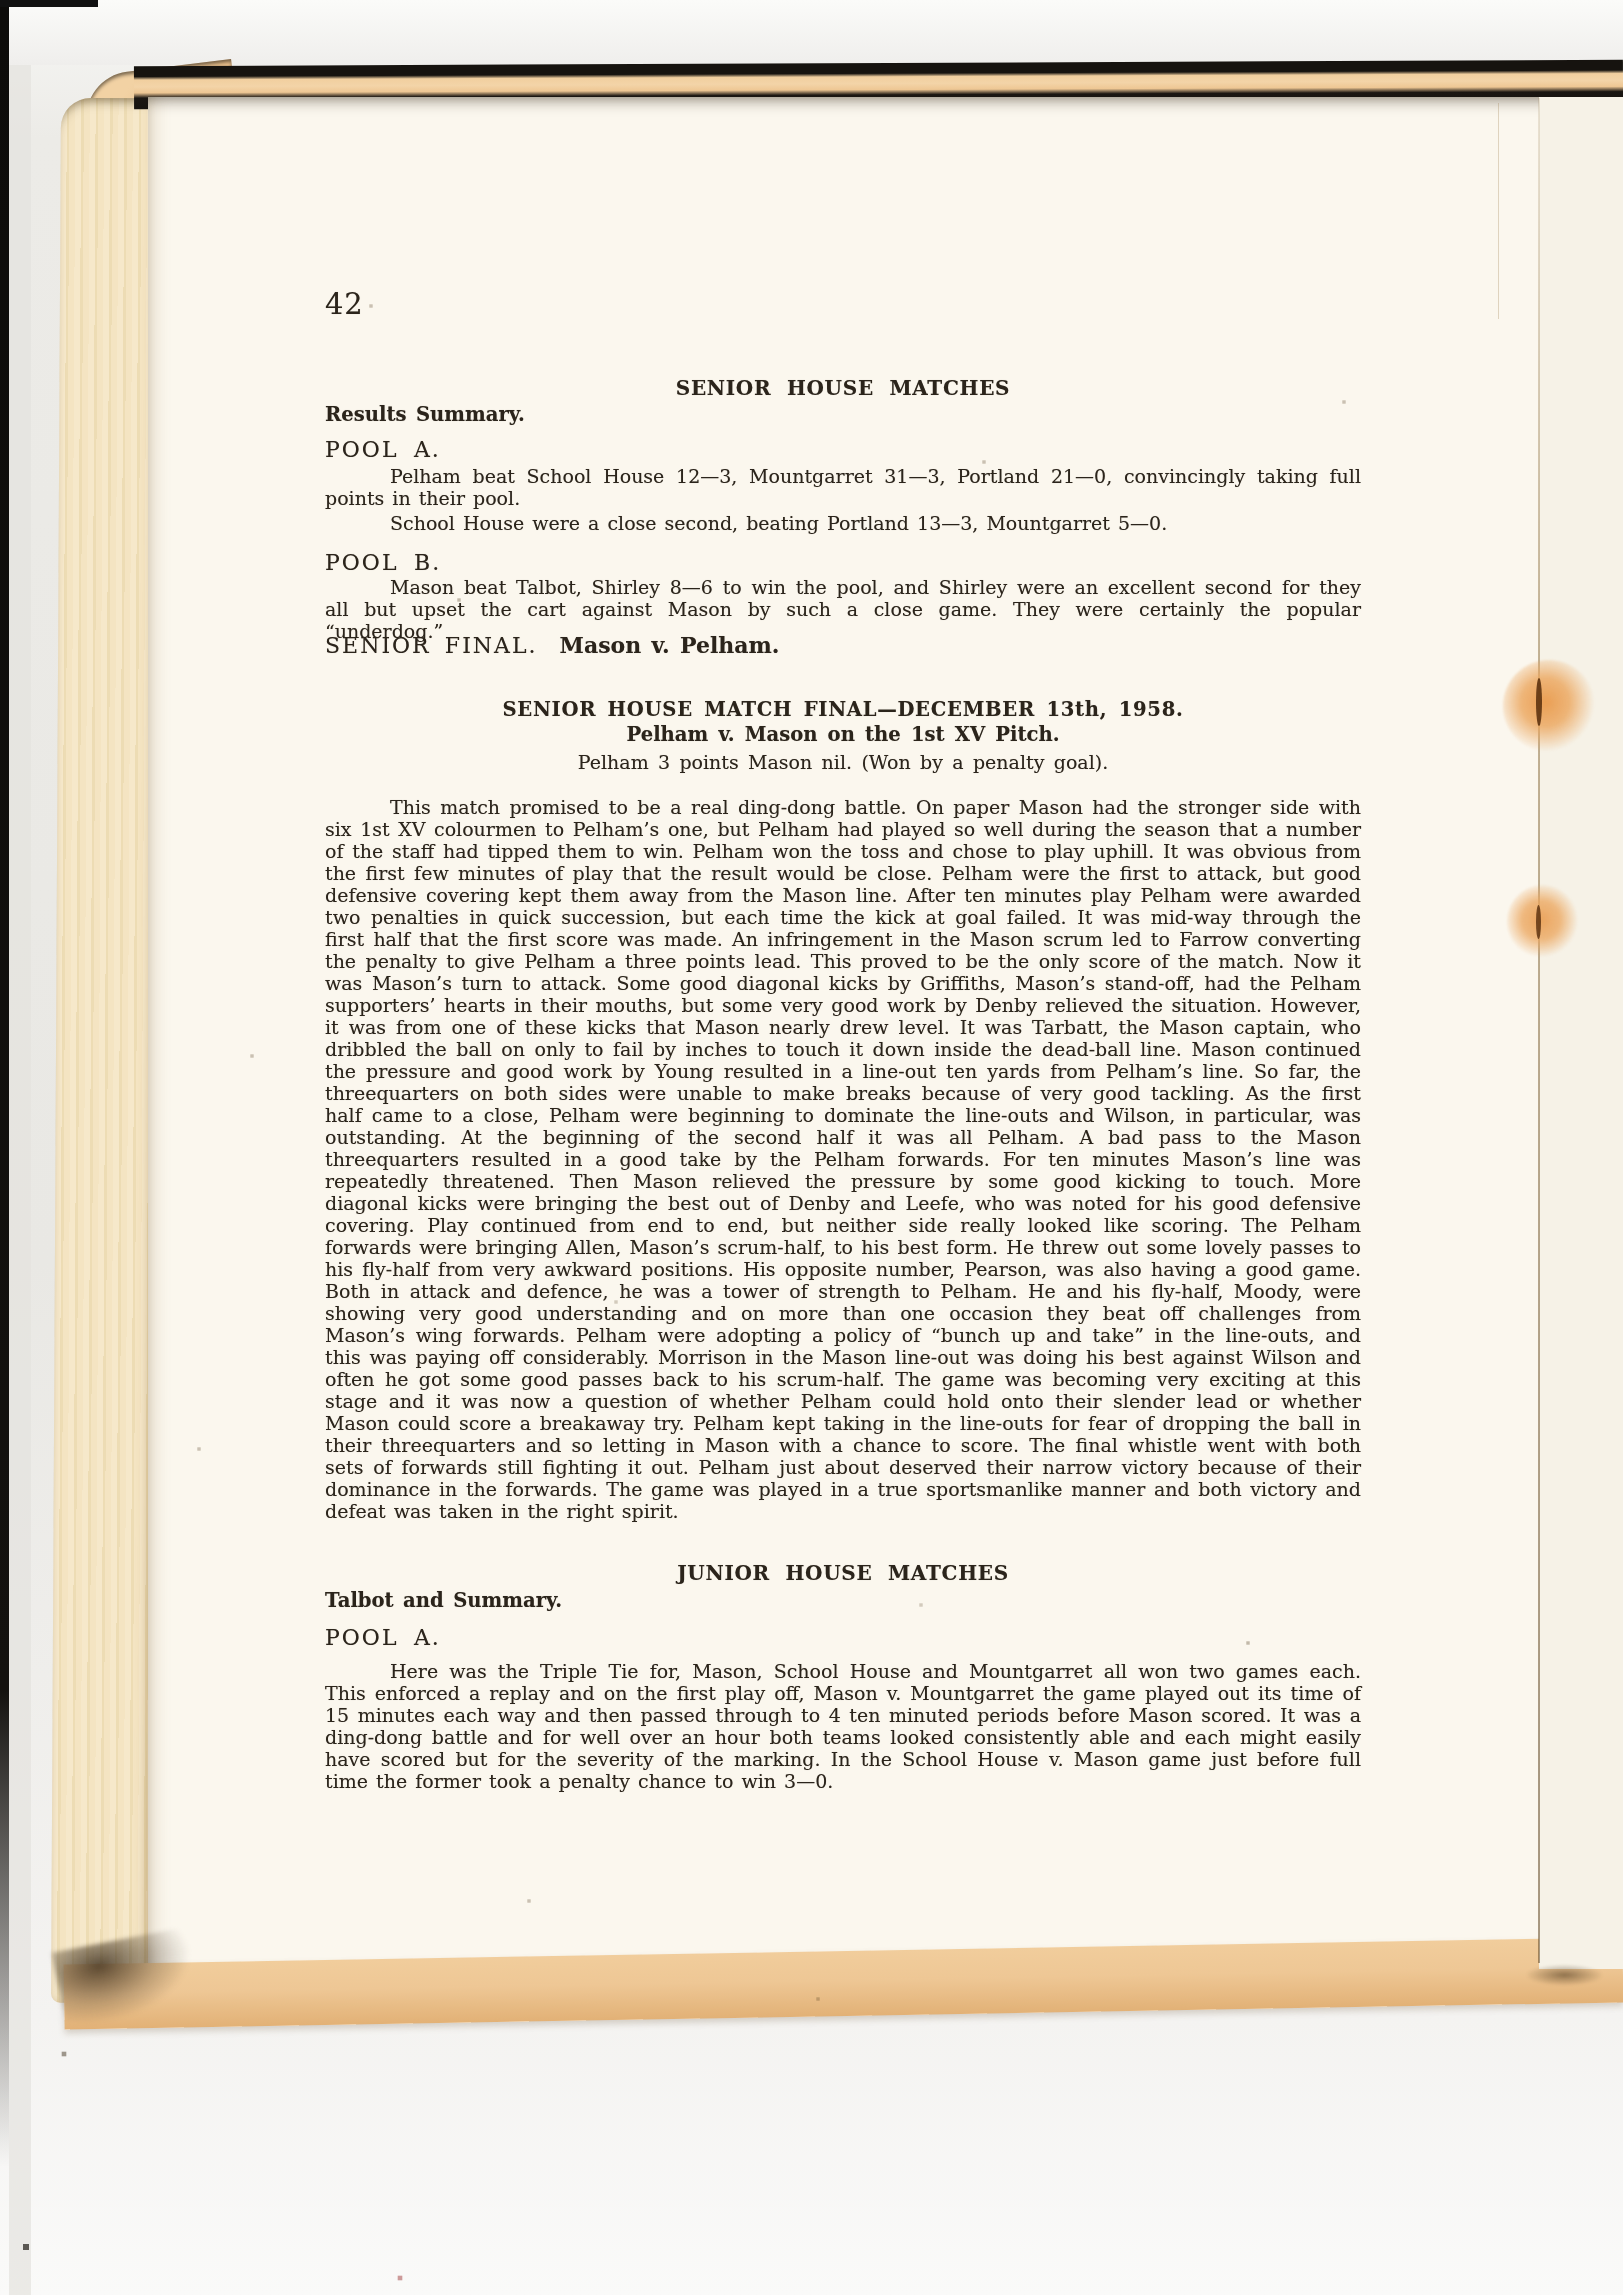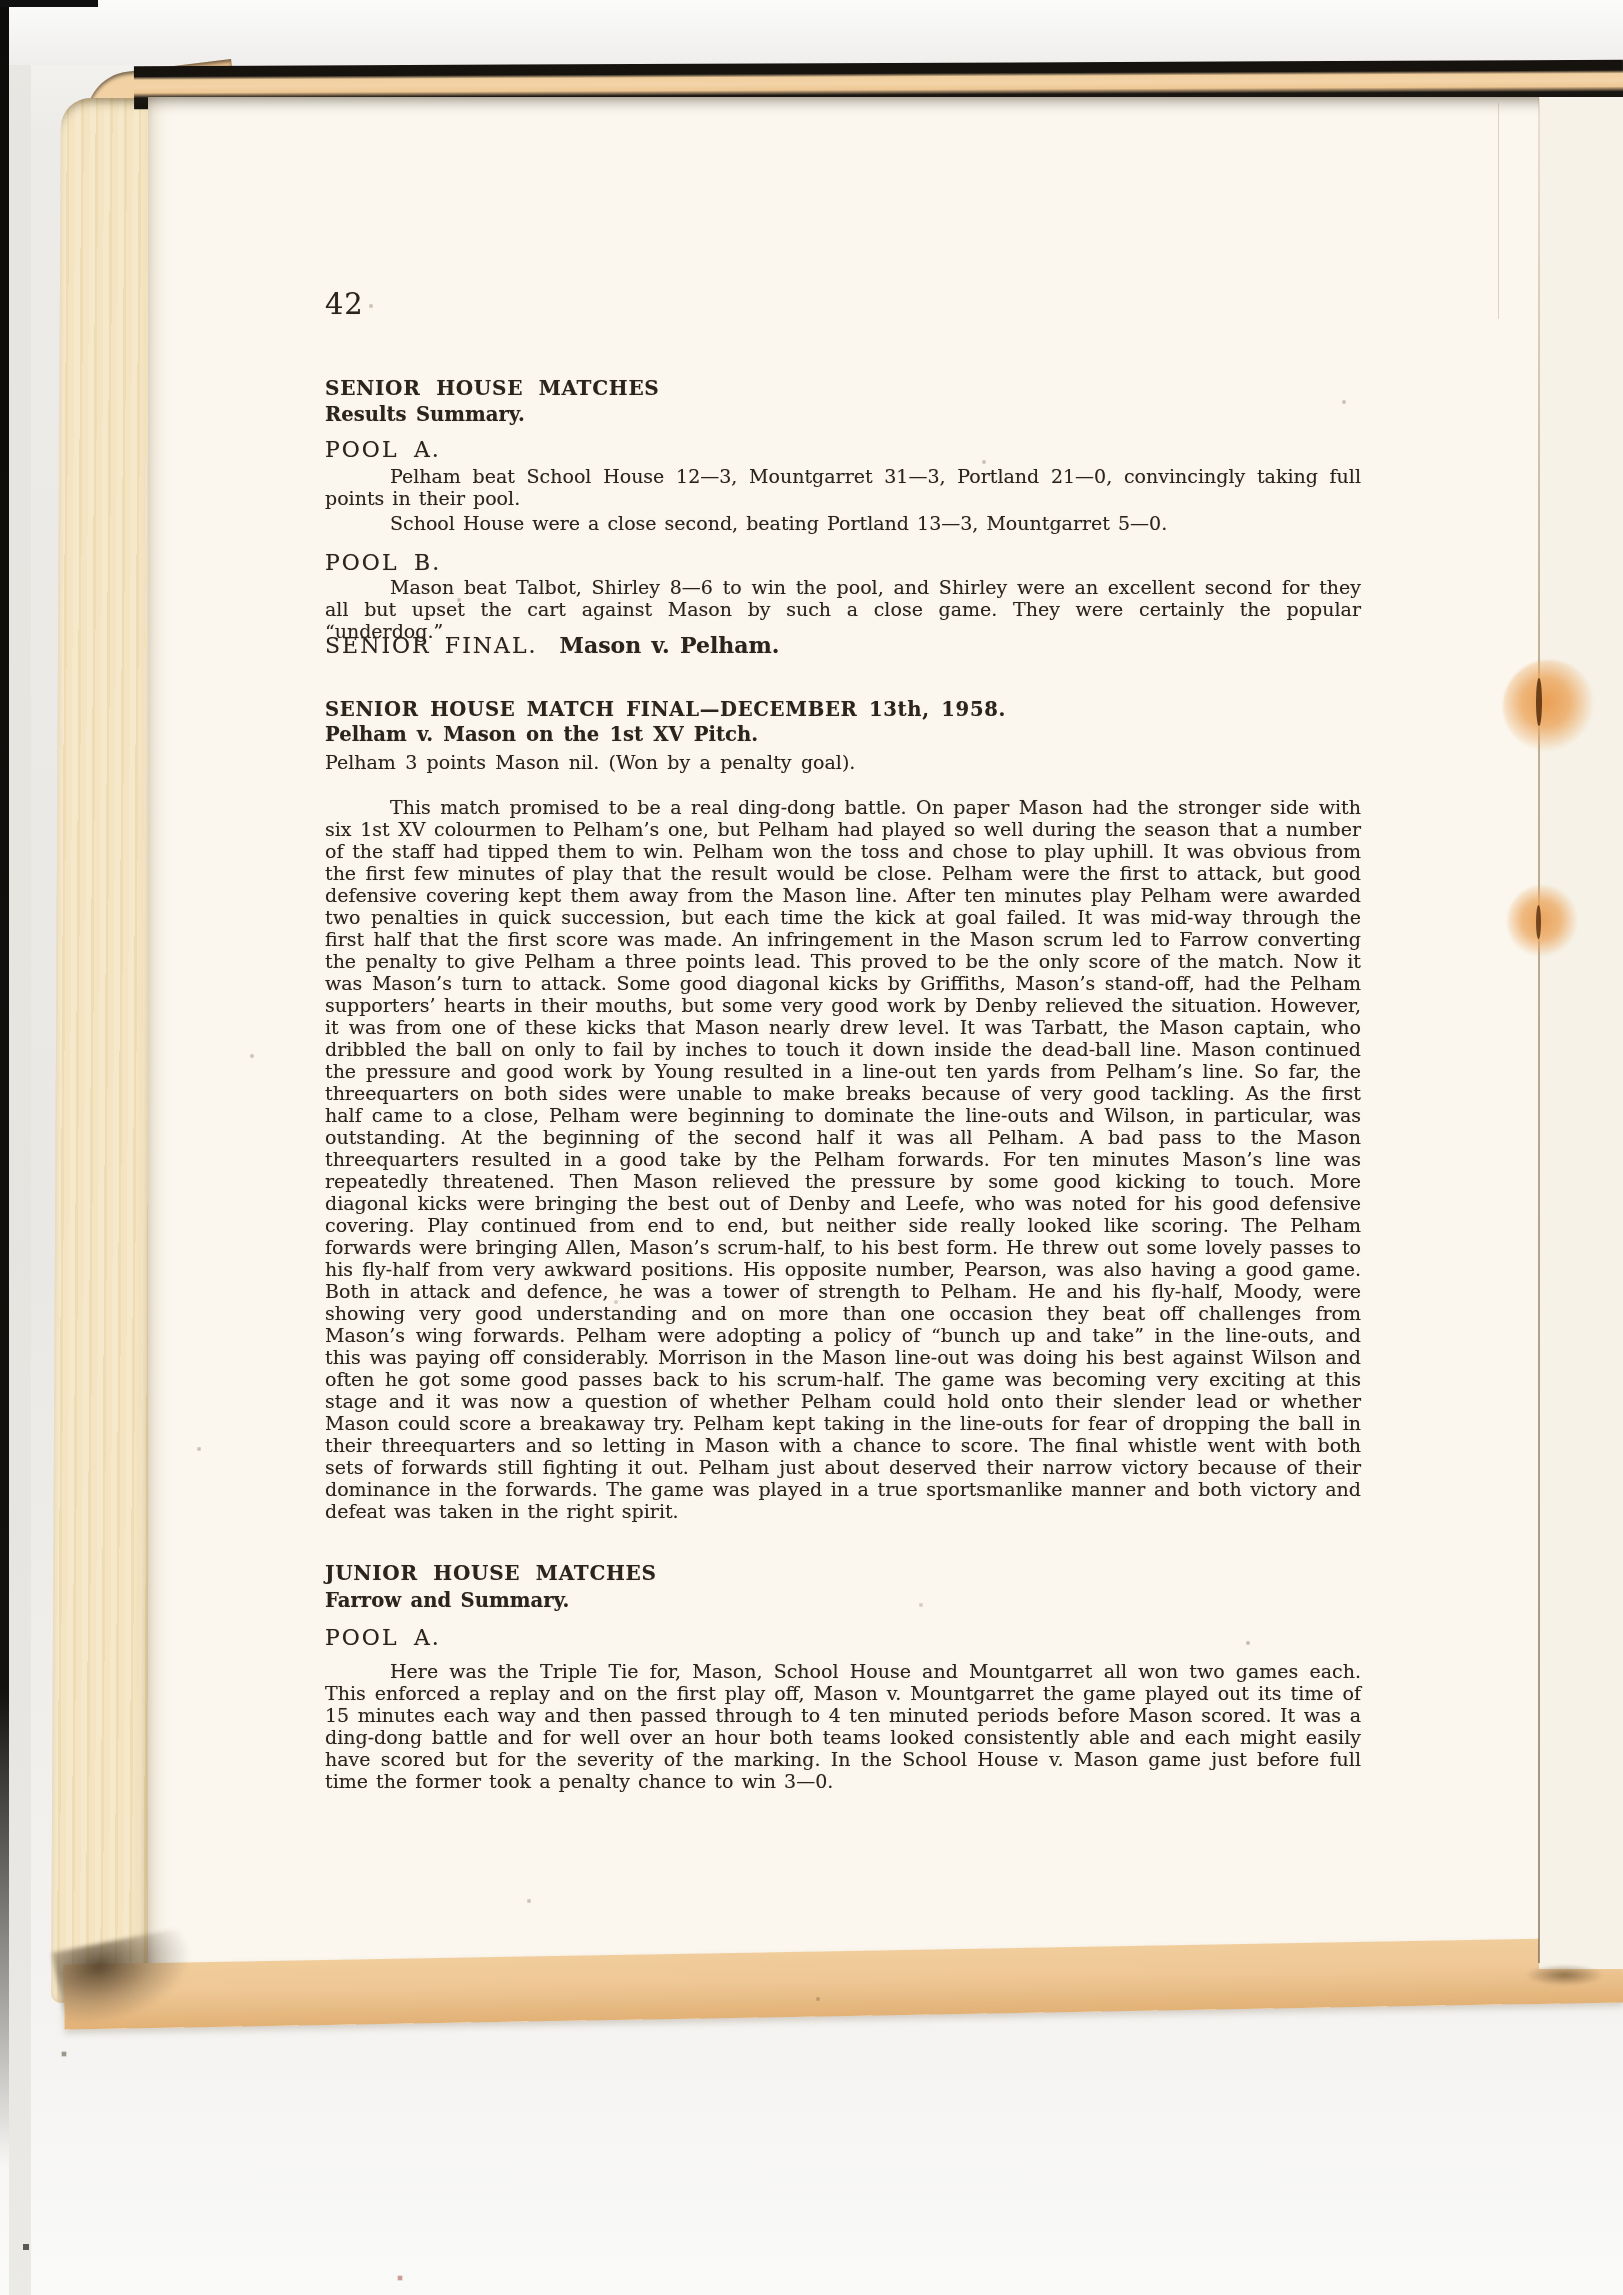--- a/index.html
+++ b/index.html
@@ -64,21 +64,21 @@
       198px 1448px 0 0.7px rgba(90,70,40,.3), 1343px 401px 0 0.7px rgba(90,70,40,.3),
       370px 305px 0 0.7px rgba(90,70,40,.3), 1119px 984px 0 0.7px rgba(90,70,40,.25),
       615px 1301px 0 0.7px rgba(90,70,40,.25), 920px 1604px 0 0.7px rgba(90,70,40,.25),
       63px 2053px 0 1.3px rgba(70,55,35,.5), 399px 2277px 0 1.3px rgba(150,40,40,.45),
       25px 2246px 0 2px rgba(30,25,20,.7);}
 
   
   .txt{position:absolute;left:325px;width:1036px;color:#2b241b;z-index:6;
     text-shadow:0 0 0.7px rgba(43,36,27,.35);}
   .body-par{font-size:19px;line-height:22px;text-align:justify;text-indent:65px;word-spacing:2px;}
-  .centered{text-align:left;}
+  .centered{text-align:center;}
   .masthead-row{height:31px;}
   .page-num{position:absolute;left:0;top:0;font-size:29px;letter-spacing:0.7px;}
   .masthead{font-size:19px;font-weight:700;letter-spacing:1.3px;word-spacing:6.5px;text-align:center;}
   .section-title{font-size:20px;font-weight:700;letter-spacing:0.7px;word-spacing:7.9px;}
   .results-label{font-size:19.6px;font-weight:700;word-spacing:2.6px;}
   .pool-label{font-size:22px;letter-spacing:2px;word-spacing:6.5px;}
   .final-row .final-label{font-size:22px;letter-spacing:2px;word-spacing:5.2px;}
   .final-row .final-value{font-size:22px;font-weight:700;margin-left:22px;word-spacing:2.6px;}
   .match-title{font-size:19.6px;font-weight:700;letter-spacing:0.7px;word-spacing:3.9px;}
   .match-subtitle{font-size:19.6px;font-weight:700;word-spacing:3.3px;}
@@ -127,16 +127,16 @@
   <span class="final-label">SENIOR FINAL.</span><span class="final-value">Mason v. Pelham.</span>
 </div>
 
 <div class="txt match-title centered" style="top:698px;">SENIOR HOUSE MATCH FINAL—DECEMBER 13th, 1958.</div>
 <div class="txt match-subtitle centered" style="top:723px;">Pelham v. Mason on the 1st XV Pitch.</div>
 <div class="txt match-score centered" style="top:751px;">Pelham 3 points Mason nil.  (Won by a penalty goal).</div>
 
 <div class="txt body-par" style="top:796px;">This match promised to be a real ding-dong battle.  On paper Mason had the stronger side with six 1st XV colourmen to Pelham’s one, but Pelham had played so well during the season that a number of the staff had tipped them to win.  Pelham won the toss and chose to play uphill.  It was obvious from the first few minutes of play that the result would be close.  Pelham were the first to attack, but good defensive covering kept them away from the Mason line.  After ten minutes play Pelham were awarded two penalties in quick succession, but each time the kick at goal failed.  It was mid-way through the first half that the first score was made.  An infringement in the Mason scrum led to Farrow converting the penalty to give Pelham a three points lead.  This proved to be the only score of the match.  Now it was Mason’s turn to attack.  Some good diagonal kicks by Griffiths, Mason’s stand-off, had the Pelham supporters’ hearts in their mouths, but some very good work by Denby relieved the situation.  However, it was from one of these kicks that Mason nearly drew level.  It was Tarbatt, the Mason captain, who dribbled the ball on only to fail by inches to touch it down inside the dead-ball line.  Mason continued the pressure and good work by Young resulted in a line-out ten yards from Pelham’s line.  So far, the threequarters on both sides were unable to make breaks because of very good tackling.  As the first half came to a close, Pelham were beginning to dominate the line-outs and Wilson, in particular, was outstanding.  At the beginning of the second half it was all Pelham.  A bad pass to the Mason threequarters resulted in a good take by the Pelham forwards.  For ten minutes Mason’s line was repeatedly threatened.  Then Mason relieved the pressure by some good kicking to touch.  More diagonal kicks were bringing the best out of Denby and Leefe, who was noted for his good defensive covering.  Play continued from end to end, but neither side really looked like scoring.  The Pelham forwards were bringing Allen, Mason’s scrum-half, to his best form.  He threw out some lovely passes to his fly-half from very awkward positions.  His opposite number, Pearson, was also having a good game.  Both in attack and defence, he was a tower of strength to Pelham.  He and his fly-half, Moody, were showing very good understanding and on more than one occasion they beat off challenges from Mason’s wing forwards.  Pelham were adopting a policy of “bunch up and take” in the line-outs, and this was paying off considerably.  Morrison in the Mason line-out was doing his best against Wilson and often he got some good passes back to his scrum-half.  The game was becoming very exciting at this stage and it was now a question of whether Pelham could hold onto their slender lead or whether Mason could score a breakaway try.  Pelham kept taking in the line-outs for fear of dropping the ball in their threequarters and so letting in Mason with a chance to score.  The final whistle went with both sets of forwards still fighting it out.  Pelham just about deserved their narrow victory because of their dominance in the forwards.  The game was played in a true sportsmanlike manner and both victory and defeat was taken in the right spirit.</div>
 
 <div class="txt section-title centered" style="top:1561px;">JUNIOR HOUSE MATCHES</div>
-<div class="txt results-label" style="top:1589px;">Farrow and Summary.</div>
+<div class="txt results-label" style="top:1589px;">Talbot and Summary.</div>
 <div class="txt pool-label" style="top:1625px;">POOL A.</div>
 <div class="txt body-par" style="top:1660px;">Here was the Triple Tie for, Mason, School House and Mountgarret all won two games each.  This enforced a replay and on the first play off, Mason v. Mountgarret the game played out its time of 15 minutes each way and then passed through to 4 ten minuted periods before Mason scored.  It was a ding-dong battle and for well over an hour both teams looked consistently able and each might easily have scored but for the severity of the marking.  In the School House v. Mason game just before full time the former took a penalty chance to win 3—0.</div>
 
 
 </body></html>

